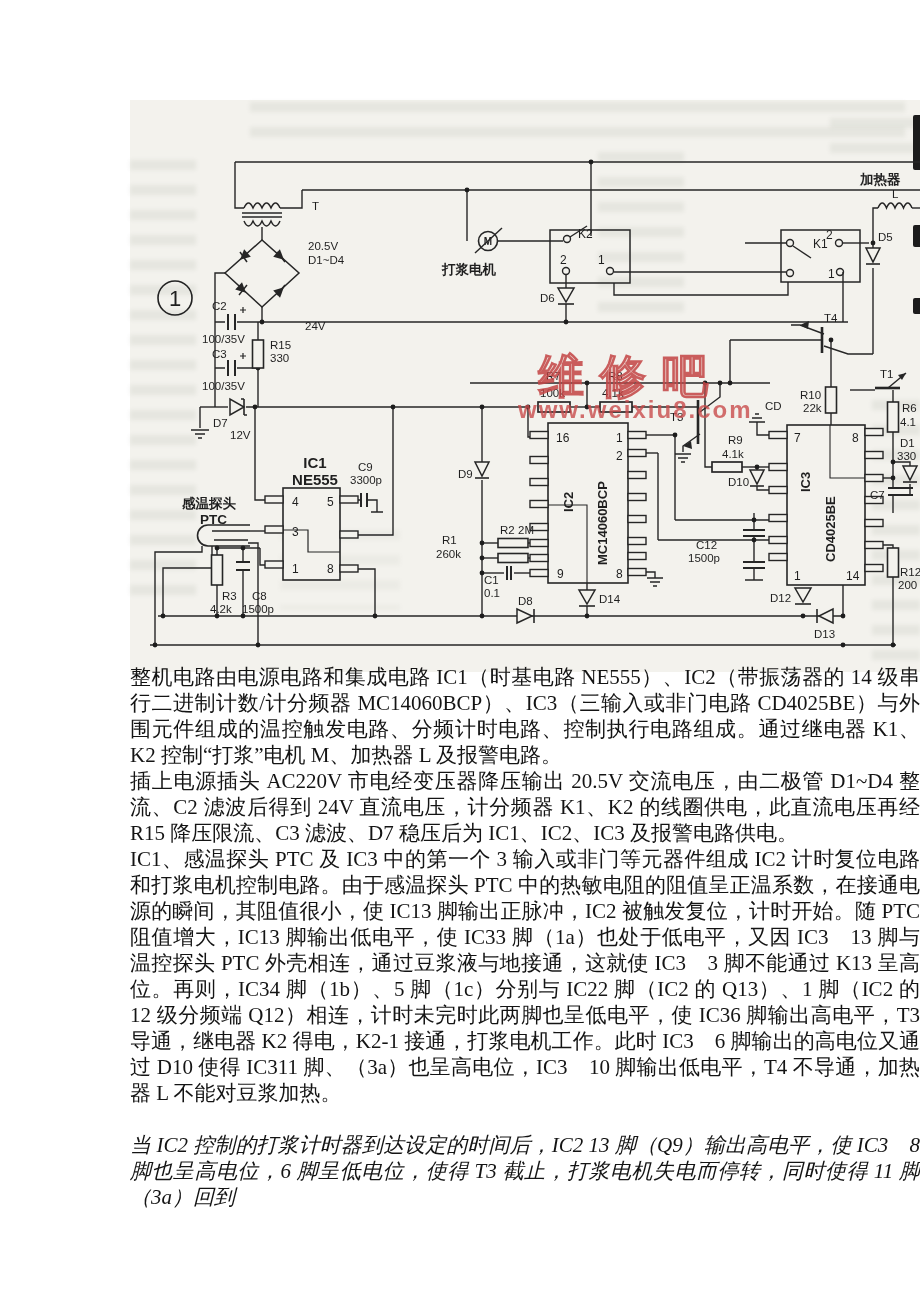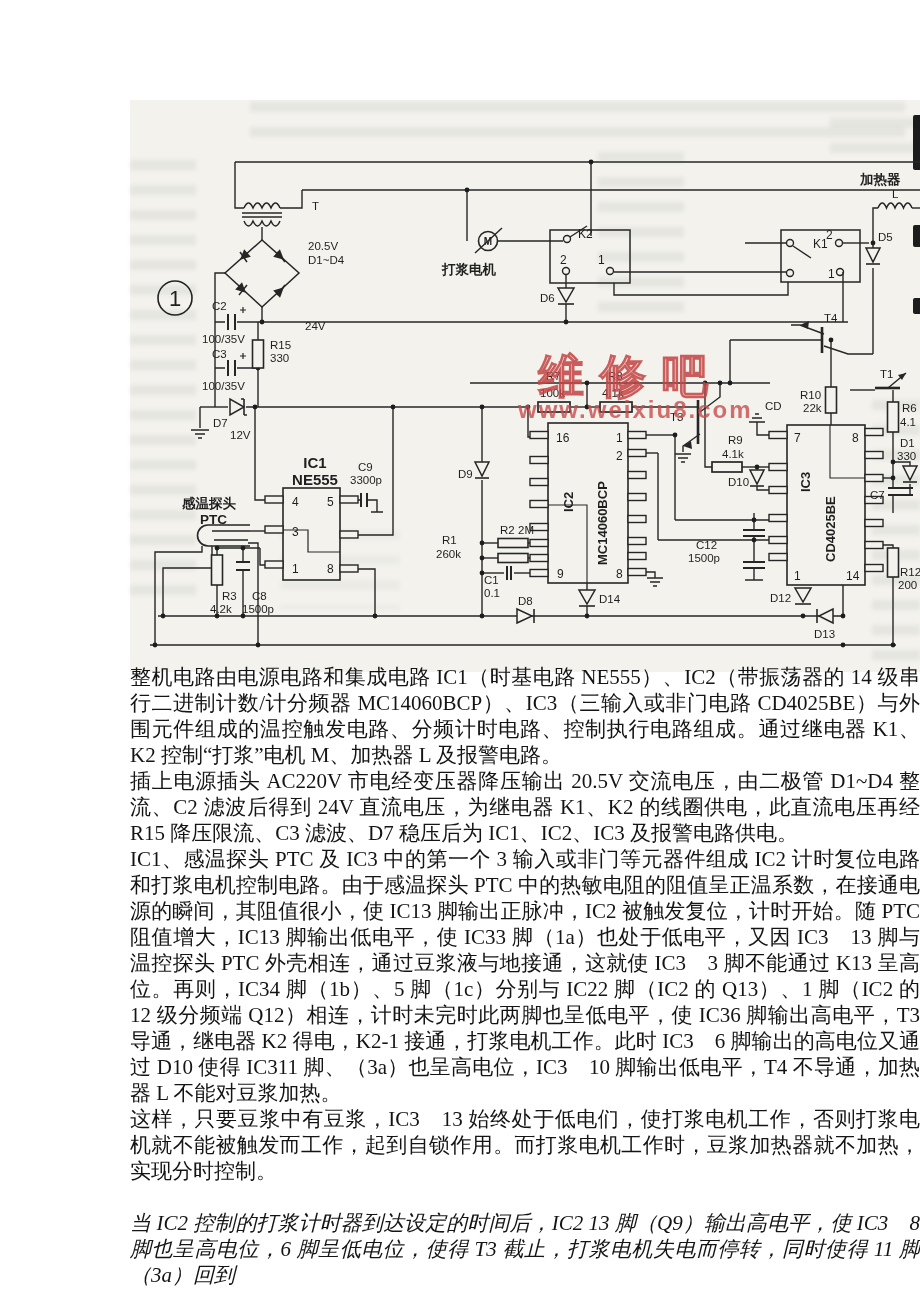--- a/index.html
+++ b/index.html
@@ -496,17 +496,16 @@
     <text class="lb" x="770" y="476">R12</text>
     <text class="lb" x="768" y="489">200</text>
 
     <text class="wm1" x="408" y="292">维修吧</text>
     <text class="wm2" x="388" y="318">www.weixiu8.com</text>
   </svg>
 </div>
 
 <div class="article">
   <p>整机电路由电源电路和集成电路 IC1（时基电路 NE555）、IC2（带振荡器的 14 级串行二进制计数/计分频器 MC14060BCP）、IC3（三输入或非门电路 CD4025BE）与外围元件组成的温控触发电路、分频计时电路、控制执行电路组成。通过继电器 K1、K2 控制“打浆”电机 M、加热器 L 及报警电路。</p>
-  <p>插上电源插头 AC220V 市电经变压器降压输出 20.5V 交流电压，由二极管 D1~D4 整流、C2 滤波后得到 24V 直流电压，为继电器 K1、K2 的线圈供电，此直流电压再经 R15 降压限流、C3 滤波、D7 稳压后为 IC1、IC2、IC3 及报警电路供电。</p>
+  <p>插上电源插头 AC220V 市电经变压器降压输出 20.5V 交流电压，由二极管 D1~D4 整流、C2 滤波后得到 24V 直流电压，计分频器 K1、K2 的线圈供电，此直流电压再经 R15 降压限流、C3 滤波、D7 稳压后为 IC1、IC2、IC3 及报警电路供电。</p>
   <p>IC1、感温探头 PTC 及 IC3 中的第一个 3 输入或非门等元器件组成 IC2 计时复位电路和打浆电机控制电路。由于感温探头 PTC 中的热敏电阻的阻值呈正温系数，在接通电源的瞬间，其阻值很小，使 IC13 脚输出正脉冲，IC2 被触发复位，计时开始。随 PTC 阻值增大，IC13 脚输出低电平，使 IC33 脚（1a）也处于低电平，又因 IC3　13 脚与温控探头 PTC 外壳相连，通过豆浆液与地接通，这就使 IC3　3 脚不能通过 K13 呈高位。再则，IC34 脚（1b）、5 脚（1c）分别与 IC22 脚（IC2 的 Q13）、1 脚（IC2 的 12 级分频端 Q12）相连，计时未完时此两脚也呈低电平，使 IC36 脚输出高电平，T3 导通，继电器 K2 得电，K2-1 接通，打浆电机工作。此时 IC3　6 脚输出的高电位又通过 D10 使得 IC311 脚、（3a）也呈高电位，IC3　10 脚输出低电平，T4 不导通，加热器 L 不能对豆浆加热。</p>
-  <p>这样，只要豆浆中有豆浆，IC3　13 始终处于低电们，使打浆电机工作，否则打浆电机就不能被触发而工作，起到自锁作用。而打浆电机工作时，豆浆加热器就不加热，实现分时控制。</p>
   <p class="gap">当 IC2 控制的打浆计时器到达设定的时间后，IC2 13 脚（Q9）输出高电平，使 IC3　8 脚也呈高电位，6 脚呈低电位，使得 T3 截止，打浆电机失电而停转，同时使得 11 脚（3a）回到</p>
 </div>
 
 </body></html>

